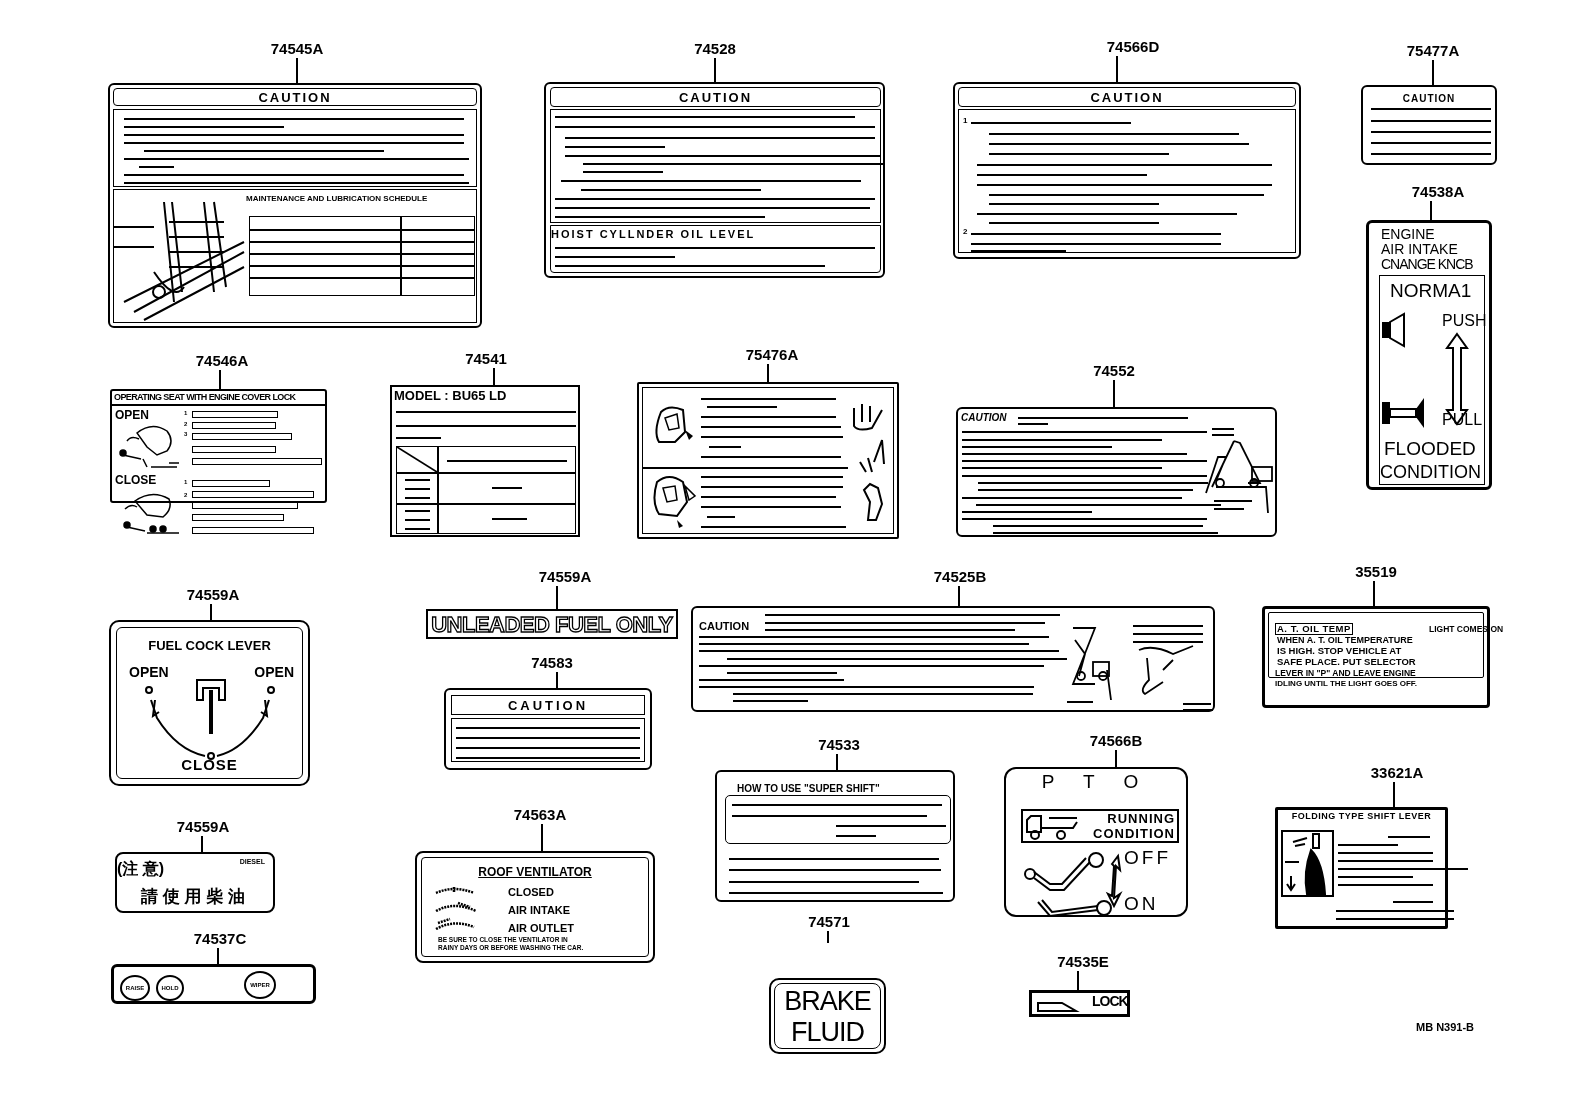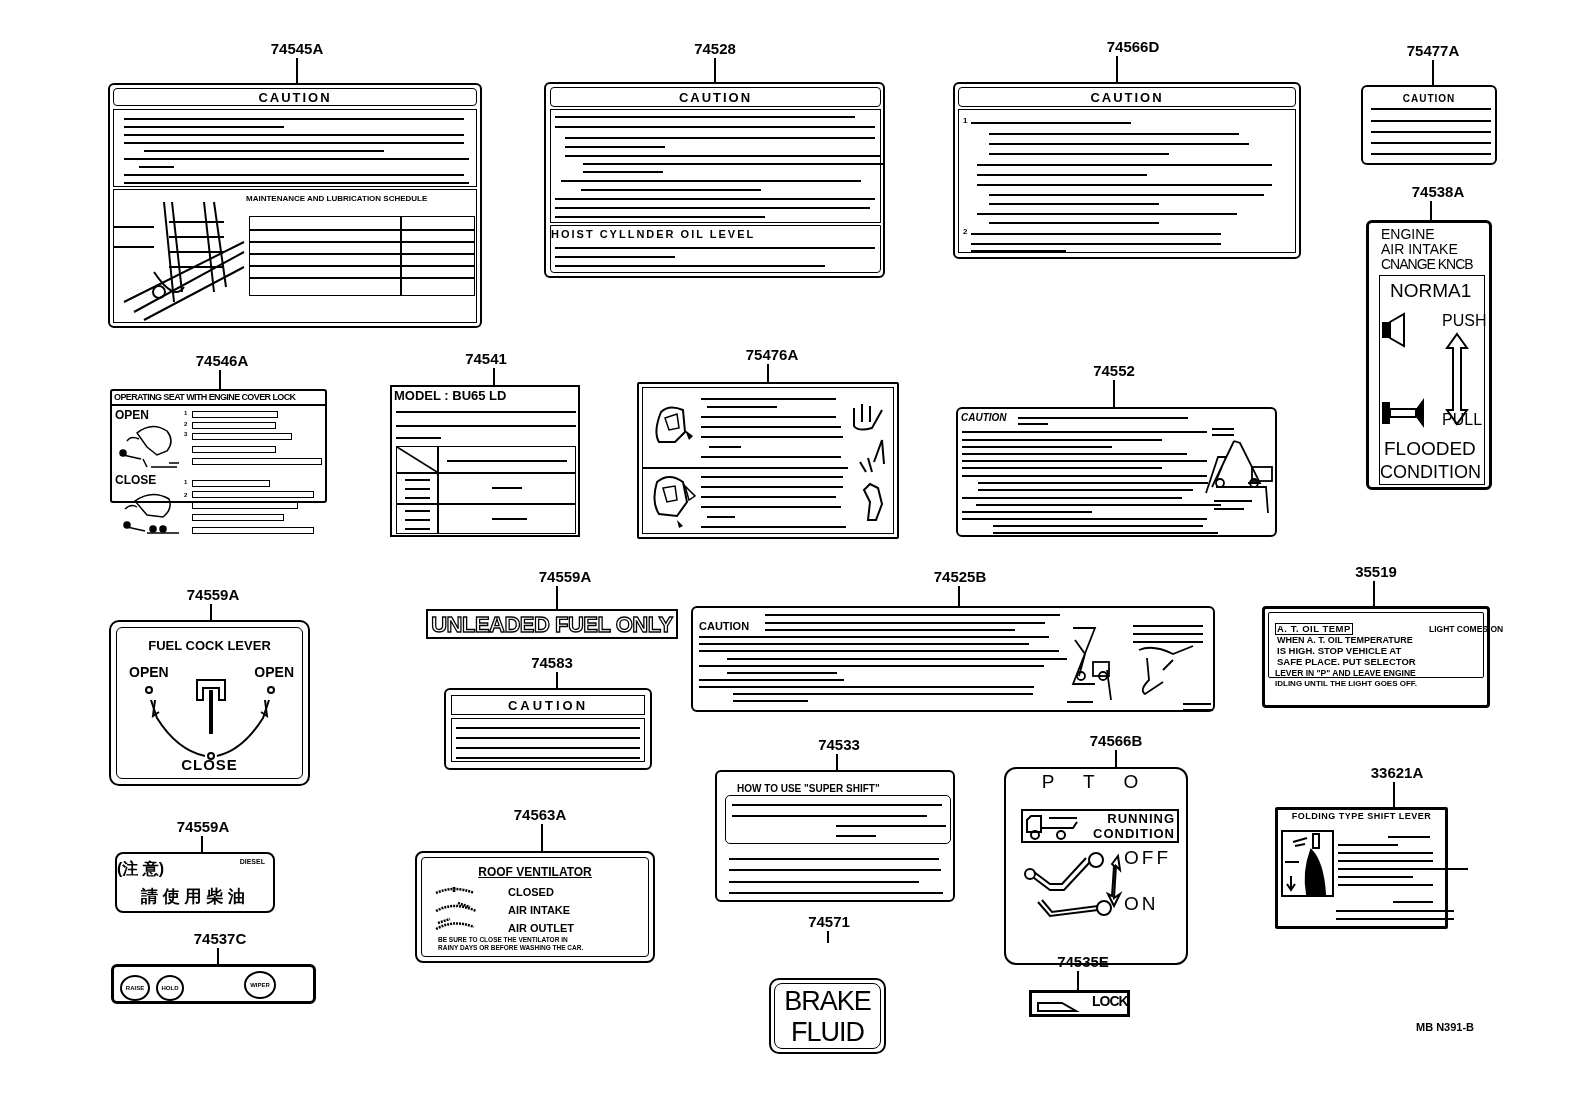--- a/index.html
+++ b/index.html
@@ -475,21 +475,21 @@
     <div class="inner" style="left:3px;top:3px;width:107px;height:66px;border-radius:8px;">
       <div class="t" style="left:0;right:0;text-align:center;top:2px;font-size:27px;line-height:30px;letter-spacing:-1px;">BRAKE</div>
       <div class="t" style="left:0;right:0;text-align:center;top:33px;font-size:27px;line-height:30px;letter-spacing:-1px;">FLUID</div>
     </div>
   </div>
 </div>
 
 <div>
   <div class="pn" style="left:1116px;top:732px;">74566B</div>
   <div class="leader" style="left:1115px;top:750px;height:18px;"></div>
-  <div class="lbl" style="left:1004px;top:767px;width:184px;height:198px;border-radius:12px;">
+  <div class="lbl" style="left:1004px;top:767px;width:184px;height:150px;border-radius:12px;">
     <div class="t" style="left:0;right:0;text-align:center;top:2px;font-size:19px;letter-spacing:12px;">P T O</div>
     <div style="position:absolute;left:15px;top:40px;width:158px;height:34px;border:2px solid #000;box-sizing:border-box;">
       <svg width="56" height="30" style="left:2px;top:1px;">
         <g stroke="#000" fill="none" stroke-width="2">
           <path d="M2 20 L2 8 L6 4 L16 4 L16 20 Z"></path>
           <path d="M16 16 L48 16 L52 10"></path>
           <path d="M24 6 L52 6"></path>
           <circle cx="10" cy="23" r="4"></circle>
             <circle cx="36" cy="23" r="4"></circle>
         </g>

